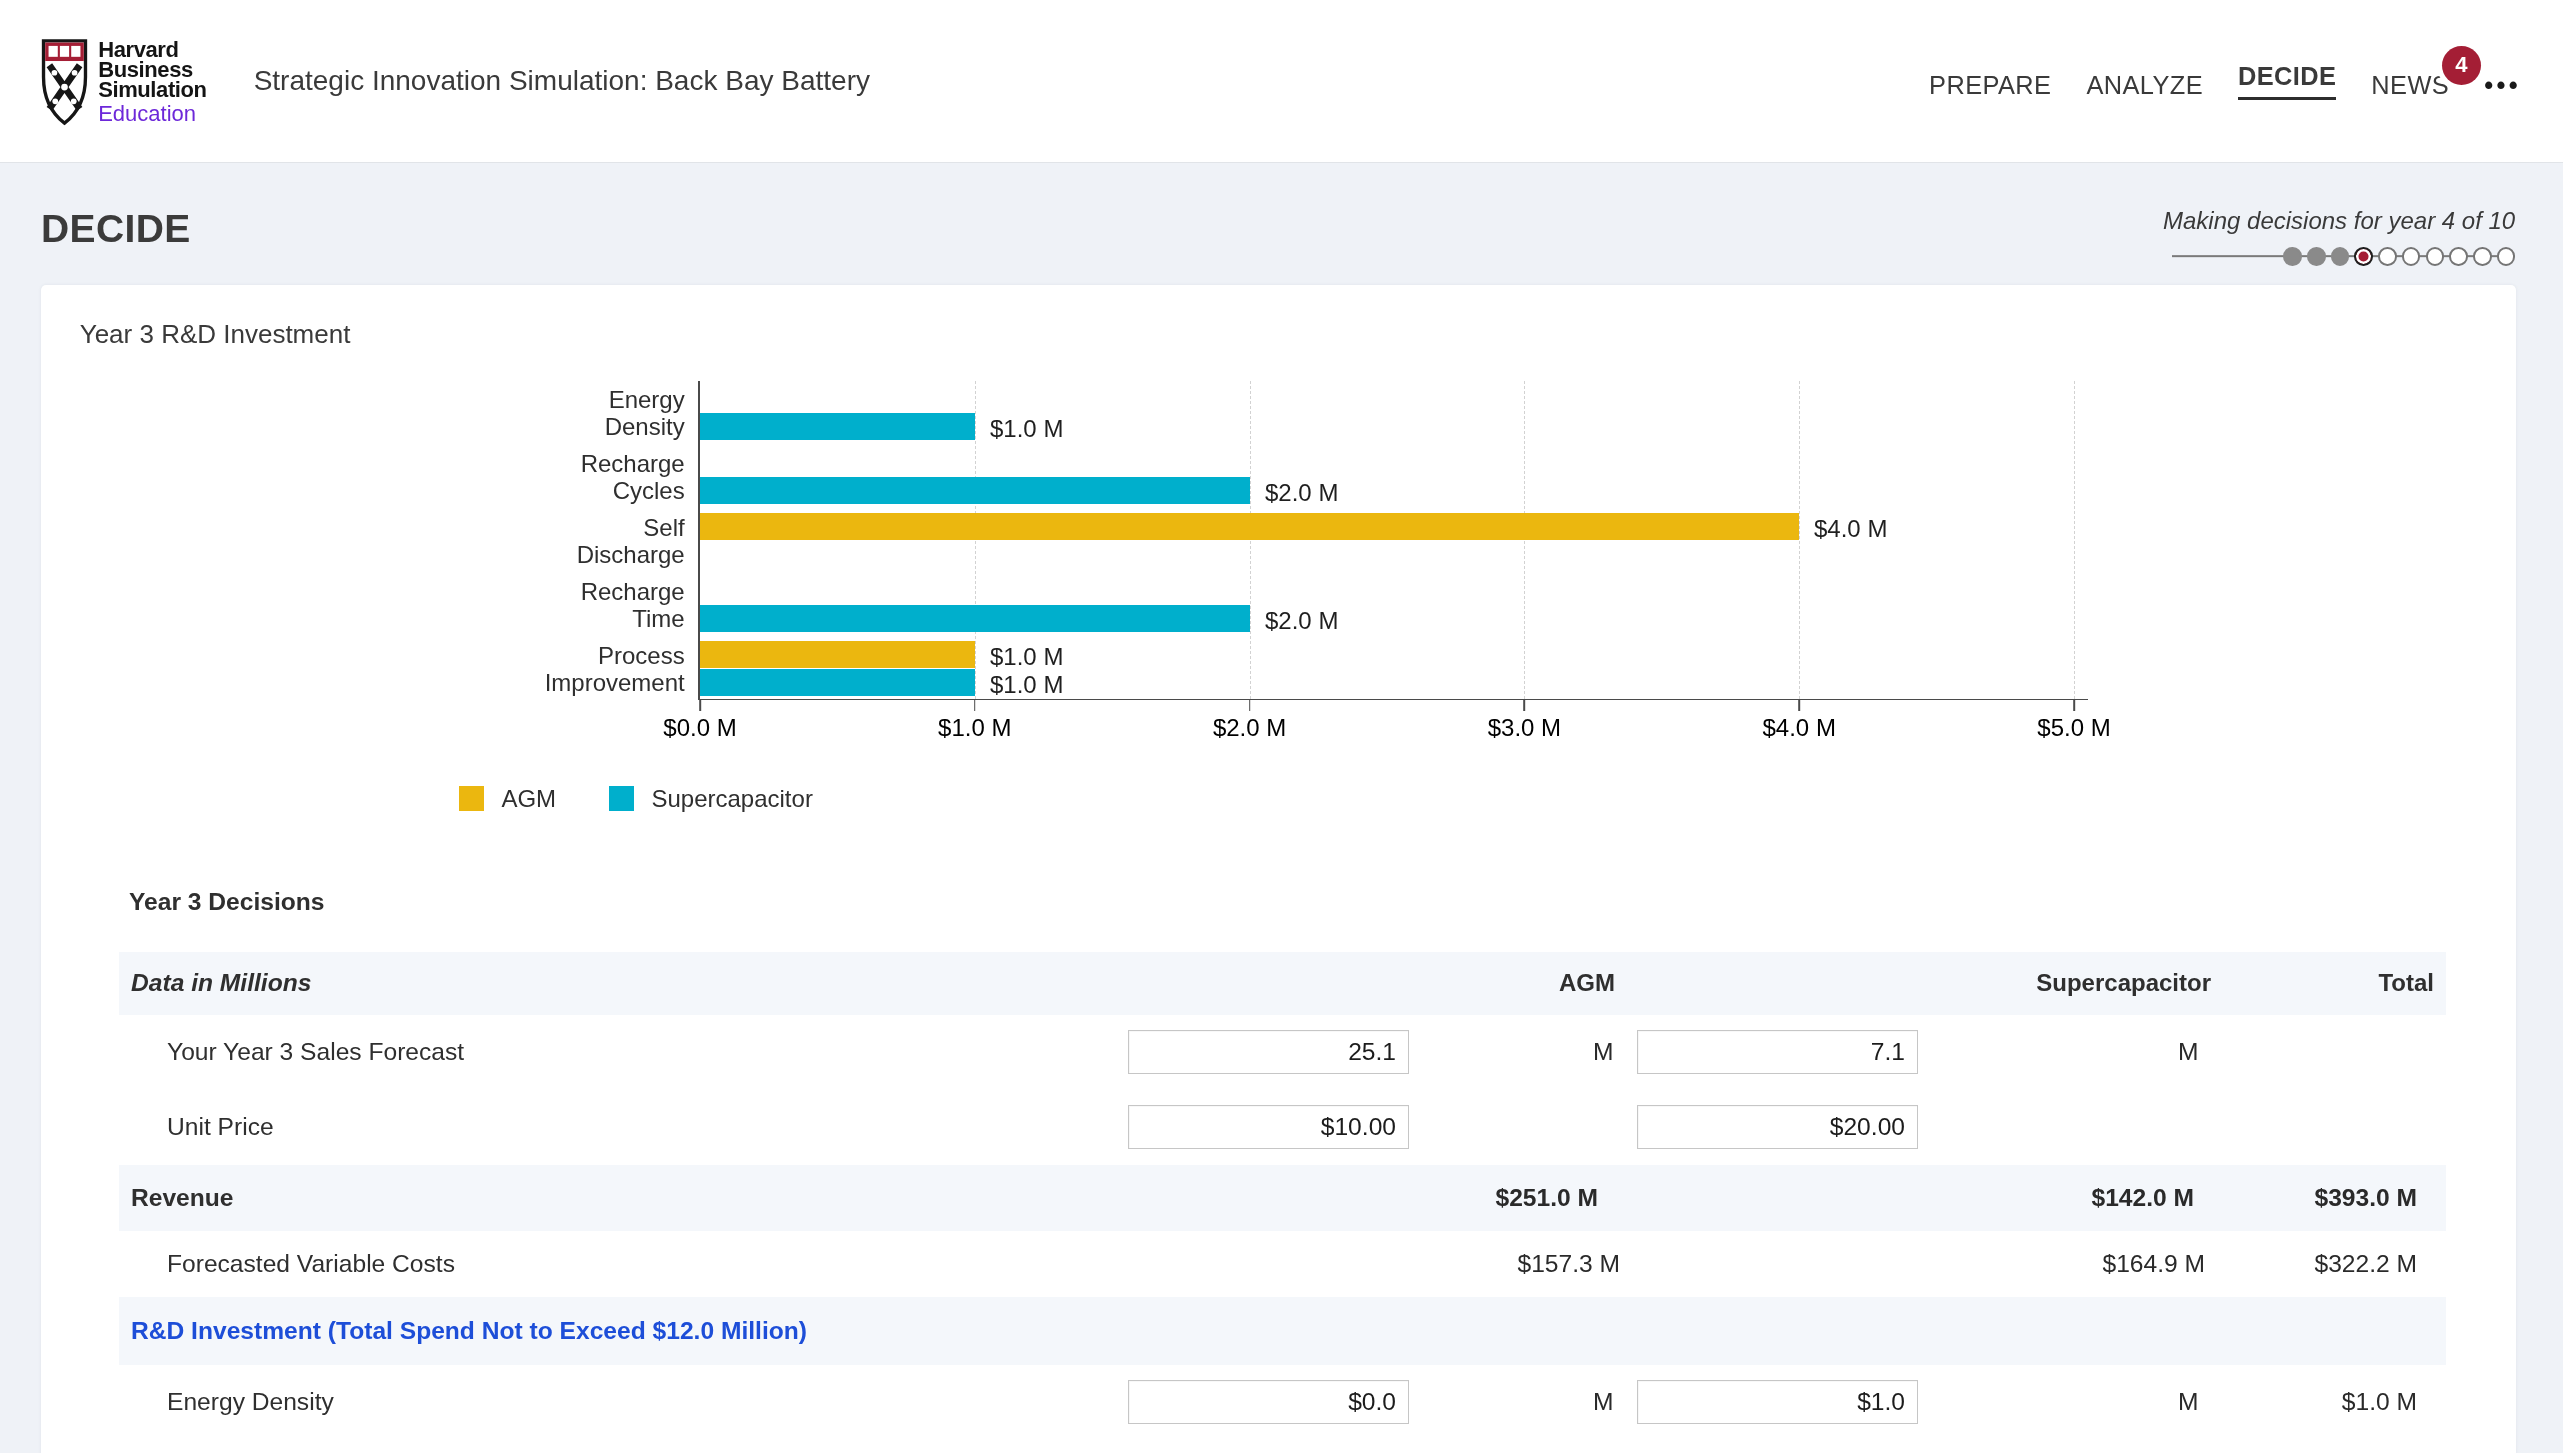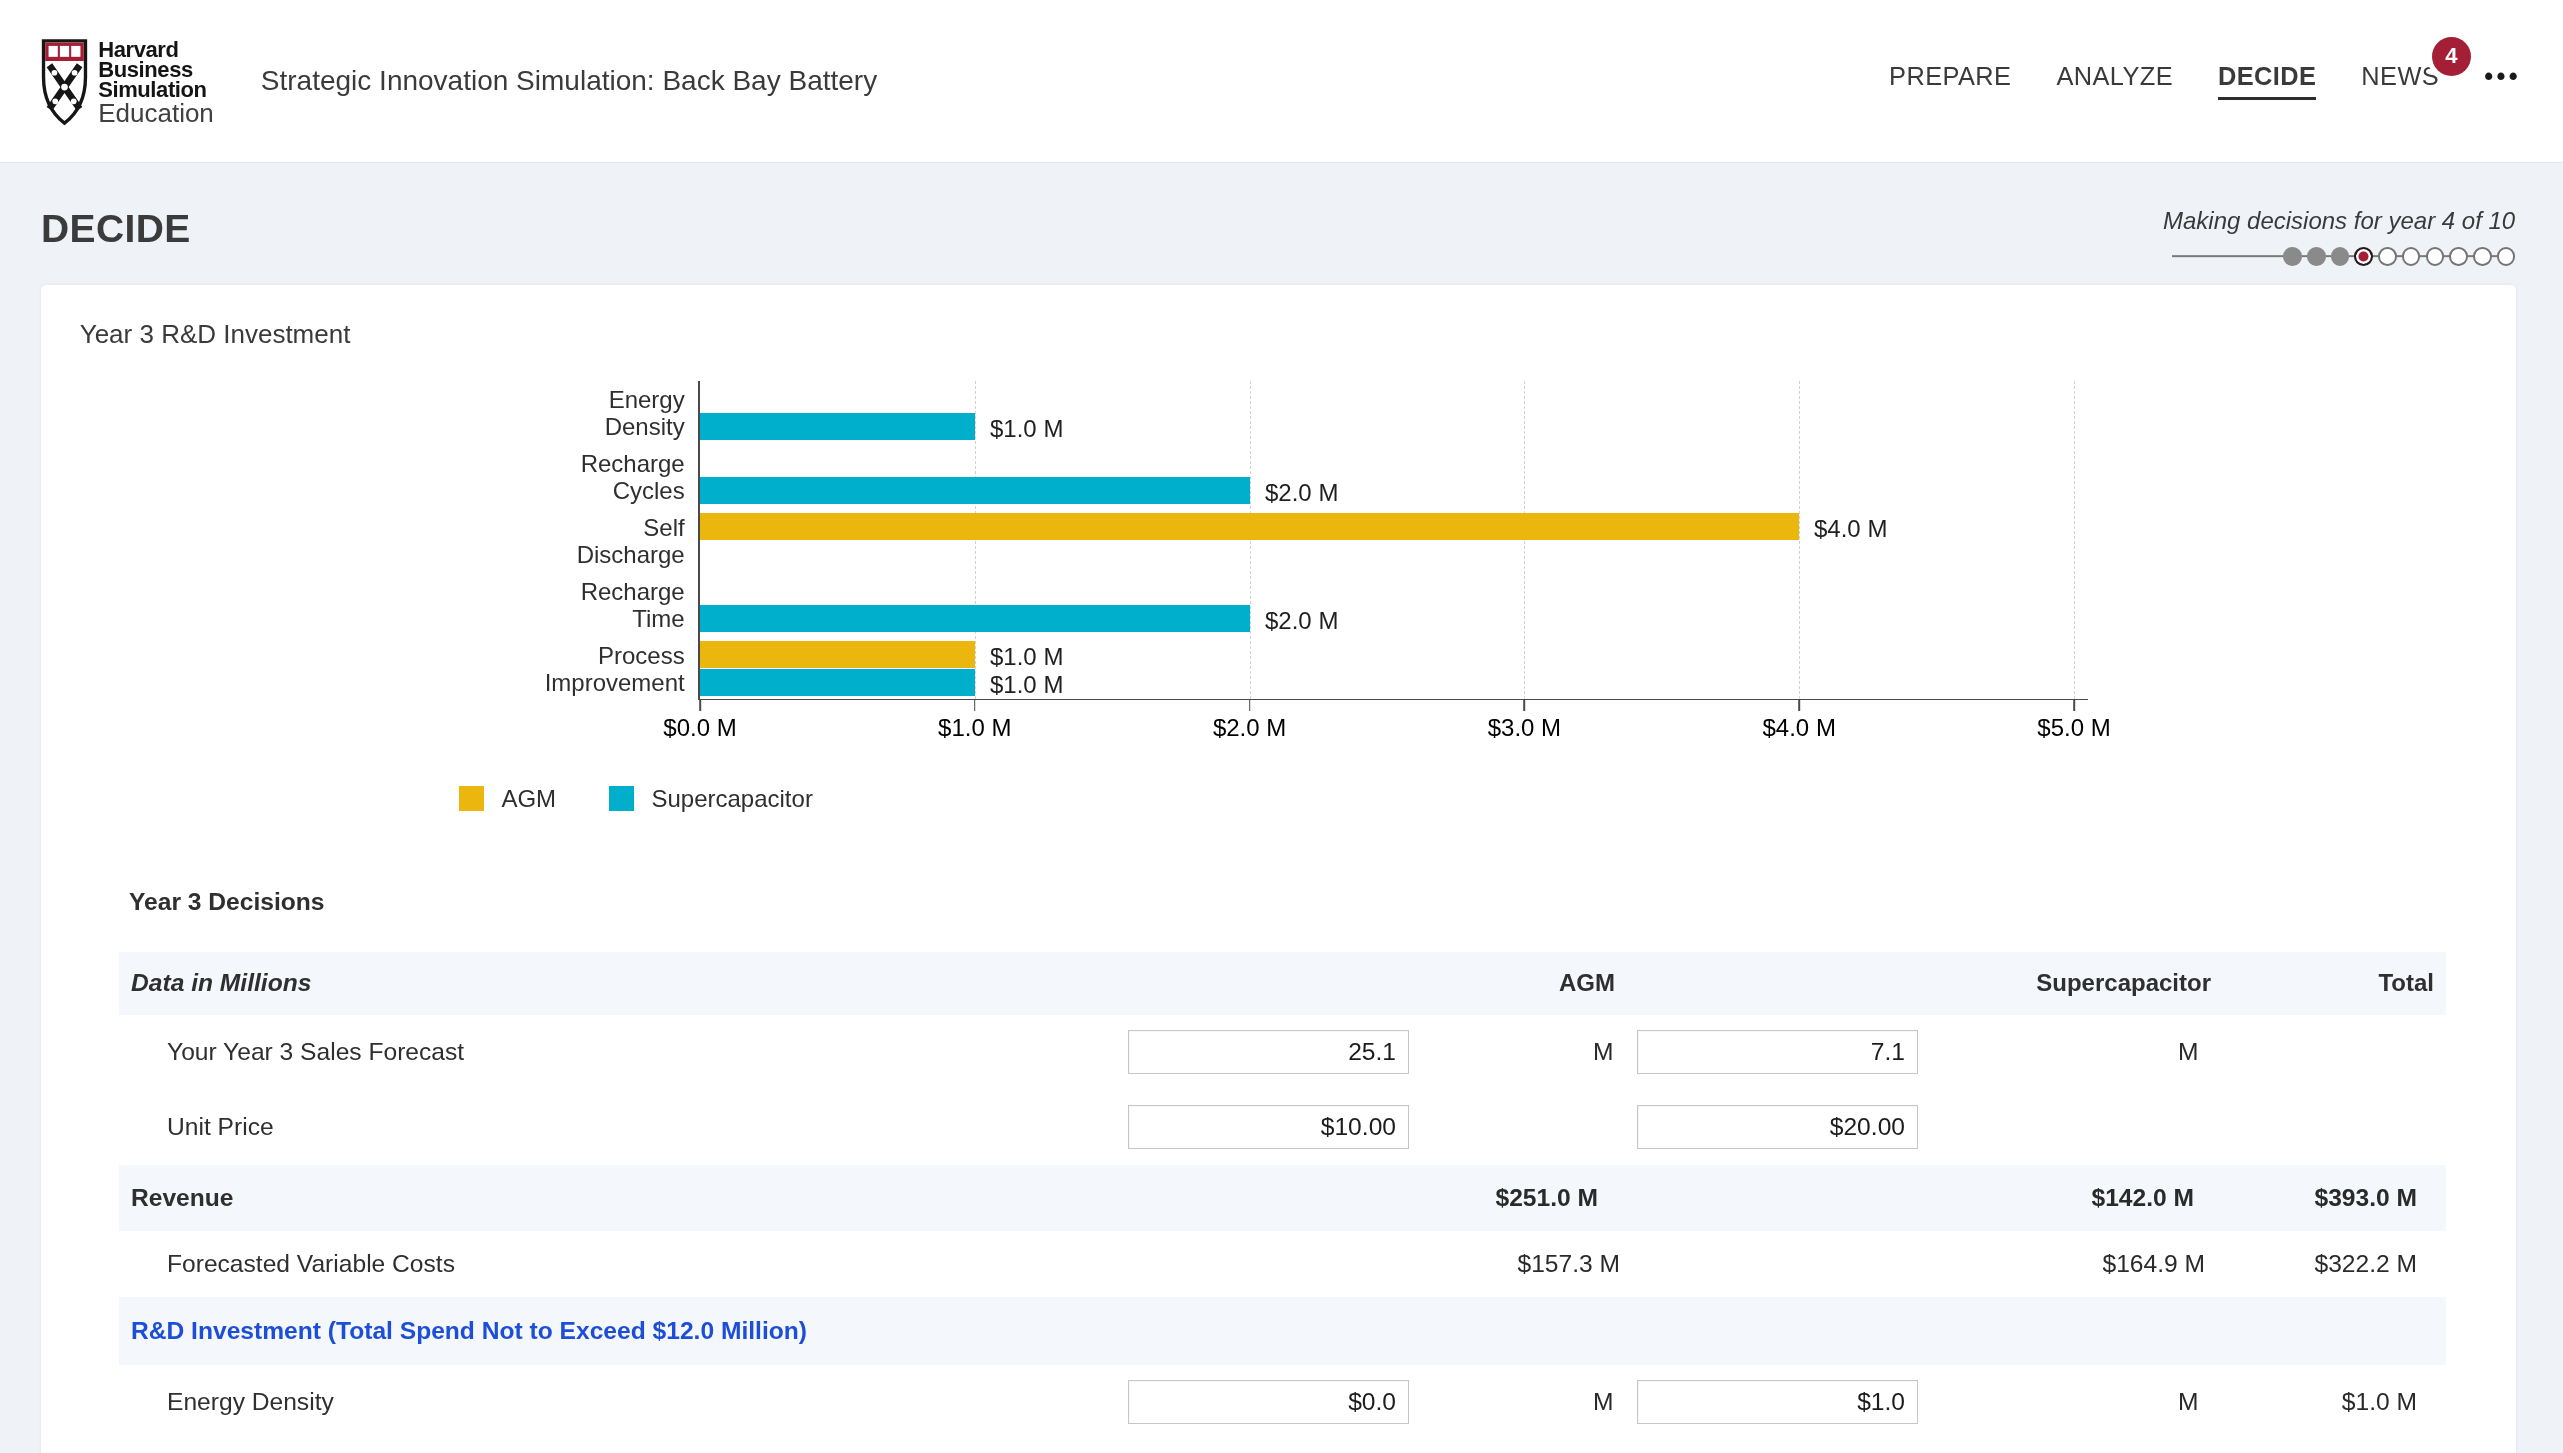--- a/index.html
+++ b/index.html
@@ -10,23 +10,23 @@
   }
 
   
   .topbar {
     height:163px; background:#fff; border-bottom:1.7px solid #E1E4E8;
     display:flex; align-items:center; padding:0 42px 0 41px;
   }
   .logo { display:flex; align-items:flex-start; margin-top:5.1px; }
   .logo-text { margin-left:10.2px; padding-top:1.7px; }
   .logo-text .l { font-weight:bold; font-size:22px; line-height:20.3px; color:#141414; letter-spacing:-0.4px; }
-  .logo-text .edu { font-size:26px; line-height:25.4px; margin-top:0; color:#404040; }
+  .logo-text .edu { font-size:22px; line-height:25.4px; margin-top:0; color:#6d28d9; }
   .sim-title { font-size:28px; margin-left:47px; color:#3A3A3A; }
-  .nav { margin-left:auto; display:flex; align-items:flex-start; gap:45px; }
+  .nav { margin-left:auto; display:flex; align-items:flex-end; gap:35px; }
   .nav-link { font-size:25.4px; color:#3A3A3A; cursor:pointer; position:relative; letter-spacing:0.4px; }
   .nav-link.active { font-weight:bold; border-bottom:3.4px solid #2D2D2D; padding-bottom:6px; }
   .nav-badge {
     position:absolute; top:-25.4px; right:-32px; width:39px; height:39px; border-radius:50%;
     background:#A41E35; color:#fff; font-size:22px; font-weight:bold;
     display:flex; align-items:center; justify-content:center; box-shadow:0 0 0 5.1px #fff;
   }
   .more-dots { font-size:25.4px; letter-spacing:3.4px; color:#1a1a1a; cursor:pointer; font-weight:bold; }
 
   

